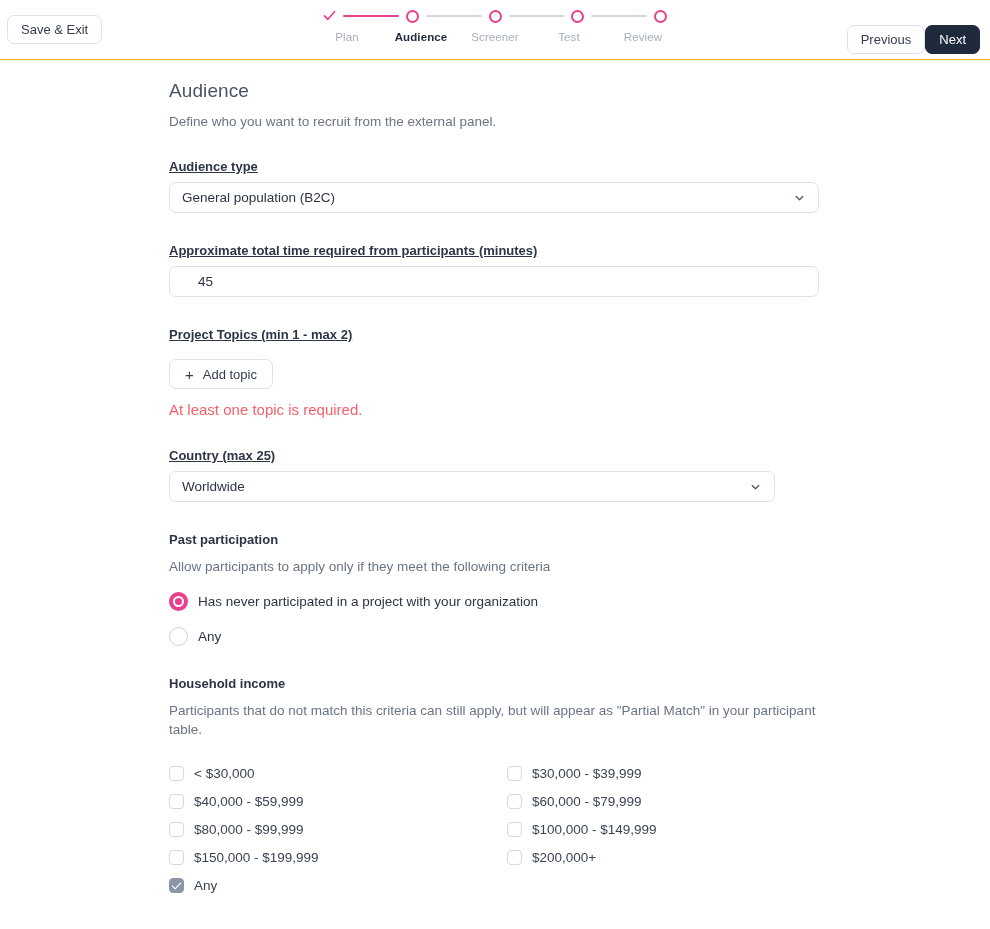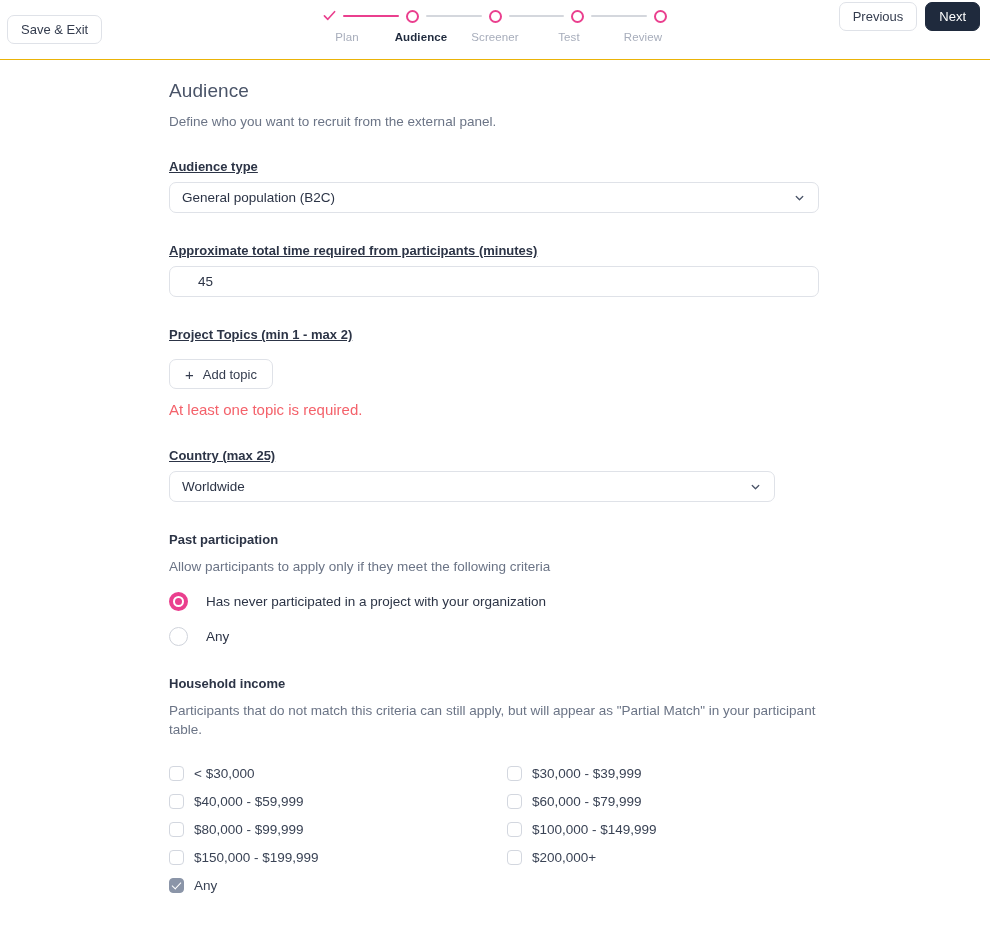--- a/index.html
+++ b/index.html
@@ -39,23 +39,22 @@
   .btn-dark {
     background: #1f2a3d;
     border-color: #1f2a3d;
     color: #ffffff;
   }
 
   .save-exit { position: absolute; left: 7px; top: 15px; }
 
   .nav-right {
     position: absolute;
-    right: 10px; top: 2px;
-    display: flex;
-    gap: 8px;
+    right: 10px; top: 25px;
+    display: flex;
   }
 
   
   .stepper {
     position: absolute;
     left: 310px;
     top: 6px;
     width: 370px;
   }
   .step-track {
@@ -203,21 +202,21 @@
   .error-msg {
     margin-top: 12px;
     font-size: 15px;
     color: #f4626b;
   }
 
   
   .radio-row {
     display: flex;
     align-items: center;
-    gap: 18px;
+    gap: 10px;
     margin-top: 16px;
     cursor: pointer;
   }
   .radio {
     width: 19px; height: 19px;
     border-radius: 50%;
     border: 1.6px solid #cfd3db;
     background: #ffffff;
     flex: 0 0 19px;
     position: relative;

